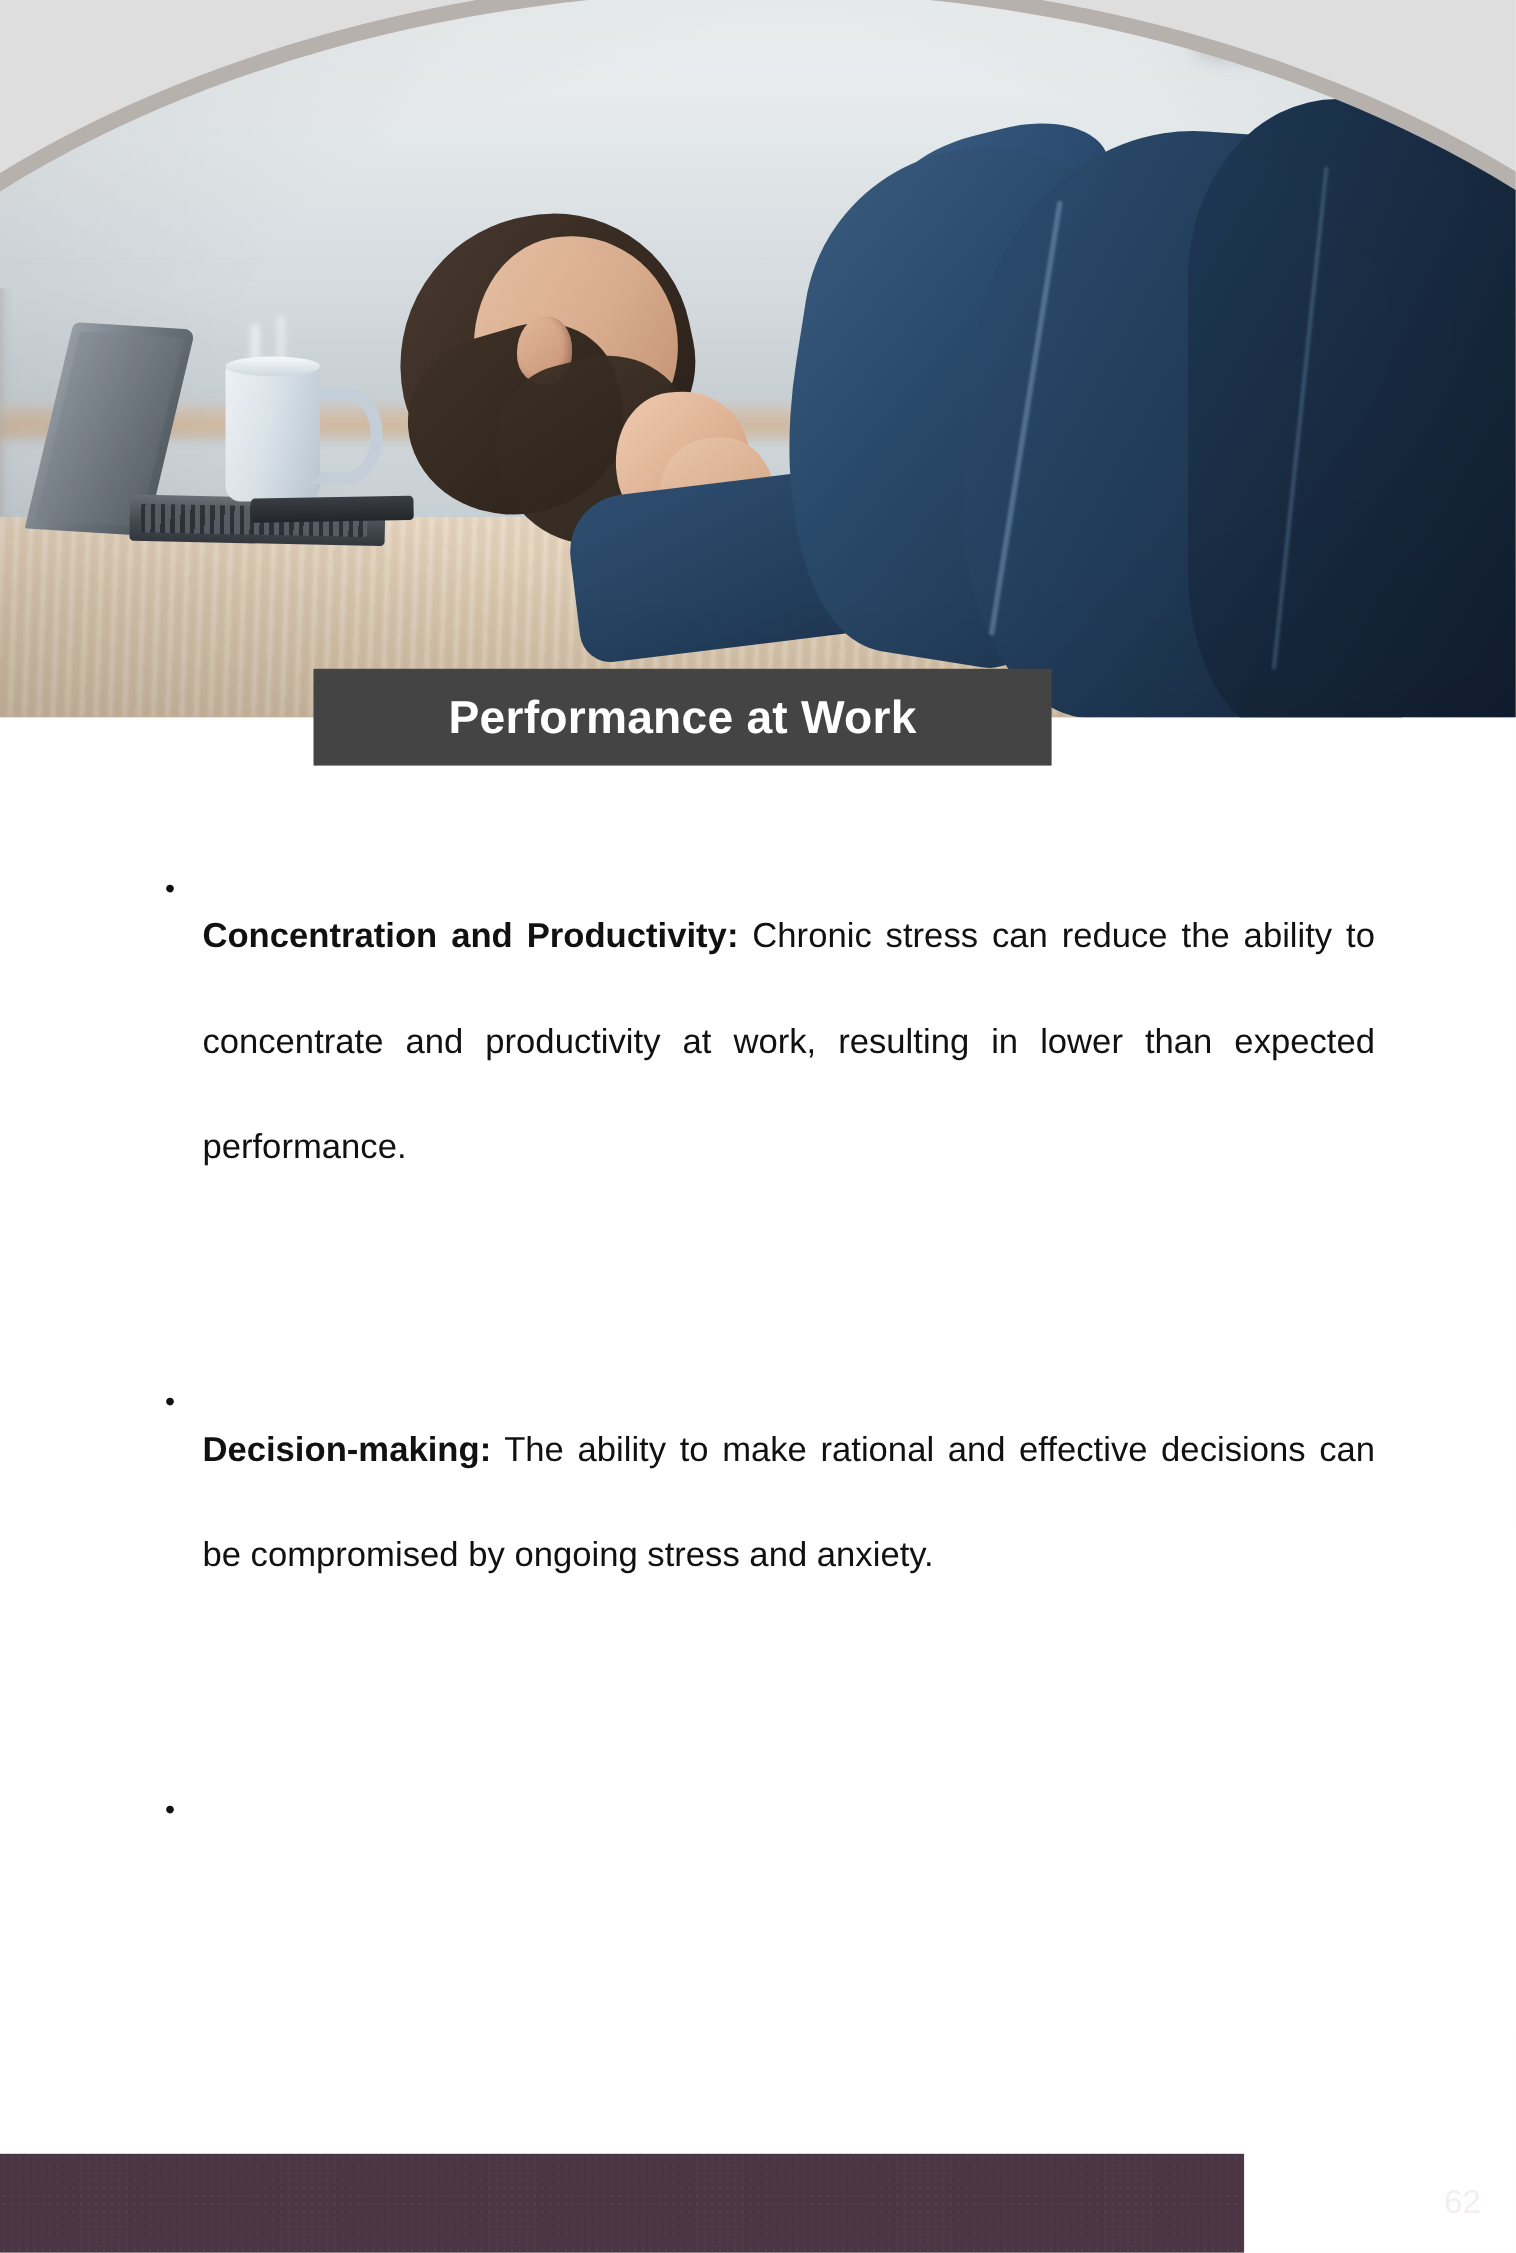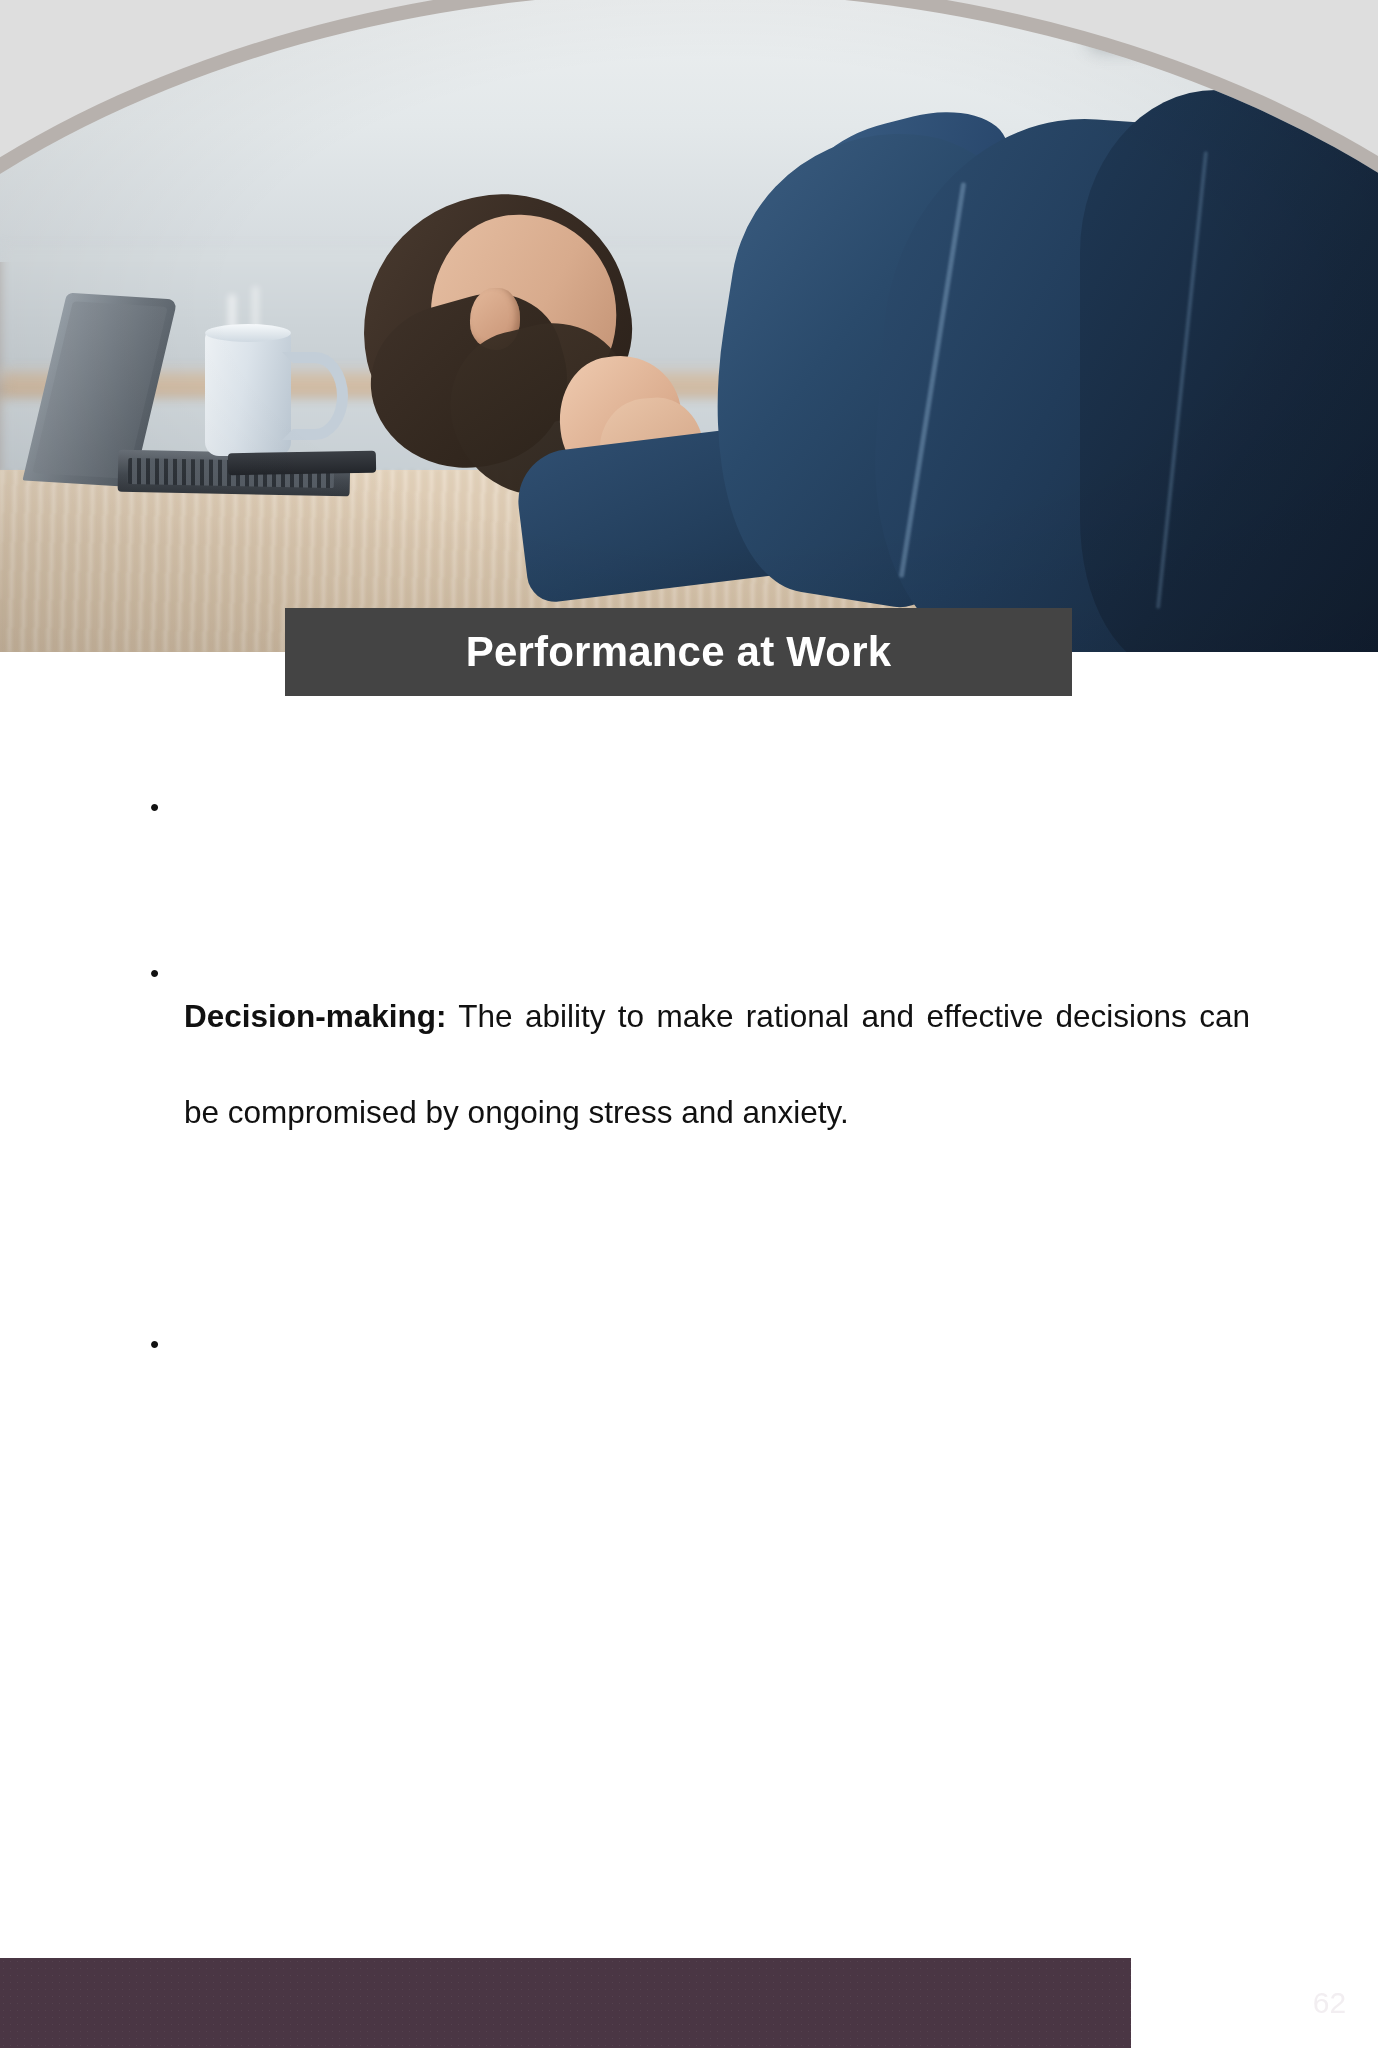--- a/index.html
+++ b/index.html
@@ -261,21 +261,21 @@
     background: radial-gradient(ellipse at 52% 46%,
       rgba(0,0,0,0) 48%, rgba(0,0,0,0.10) 100%);
     pointer-events: none;
   }
 
   
   #title-banner {
     position: absolute;
     left: 285px;
     top: 608px;
-    width: 787px;
+    width: 671px;
     height: 88px;
     background: #444444;
     display: flex;
     align-items: center;
     justify-content: center;
     z-index: 6;
   }
   #title-banner .title-text {
     color: #ffffff;
     font-family: "Liberation Sans", sans-serif;
@@ -409,20 +409,21 @@
   </div>
 
   <div id="title-banner">
     <span class="title-text">Performance at Work</span>
   </div>
 
   <div id="body-copy">
 
     <div class="bullet-item">
       <span class="bullet-dot">•</span>
+      <p class="bullet-body"><span class="lead">Concentration and Productivity:</span><span> Chronic stress can reduce the ability to concentrate and productivity at work, resulting in lower than expected performance.</span></p>
     </div>
 
     <div class="bullet-item">
       <span class="bullet-dot">•</span>
       <p class="bullet-body"><span class="lead">Decision-making:</span><span> The ability to make rational and effective decisions can be compromised by ongoing stress and anxiety.</span></p>
     </div>
 
     <div class="bullet-item">
       <span class="bullet-dot">•</span>
     </div>

